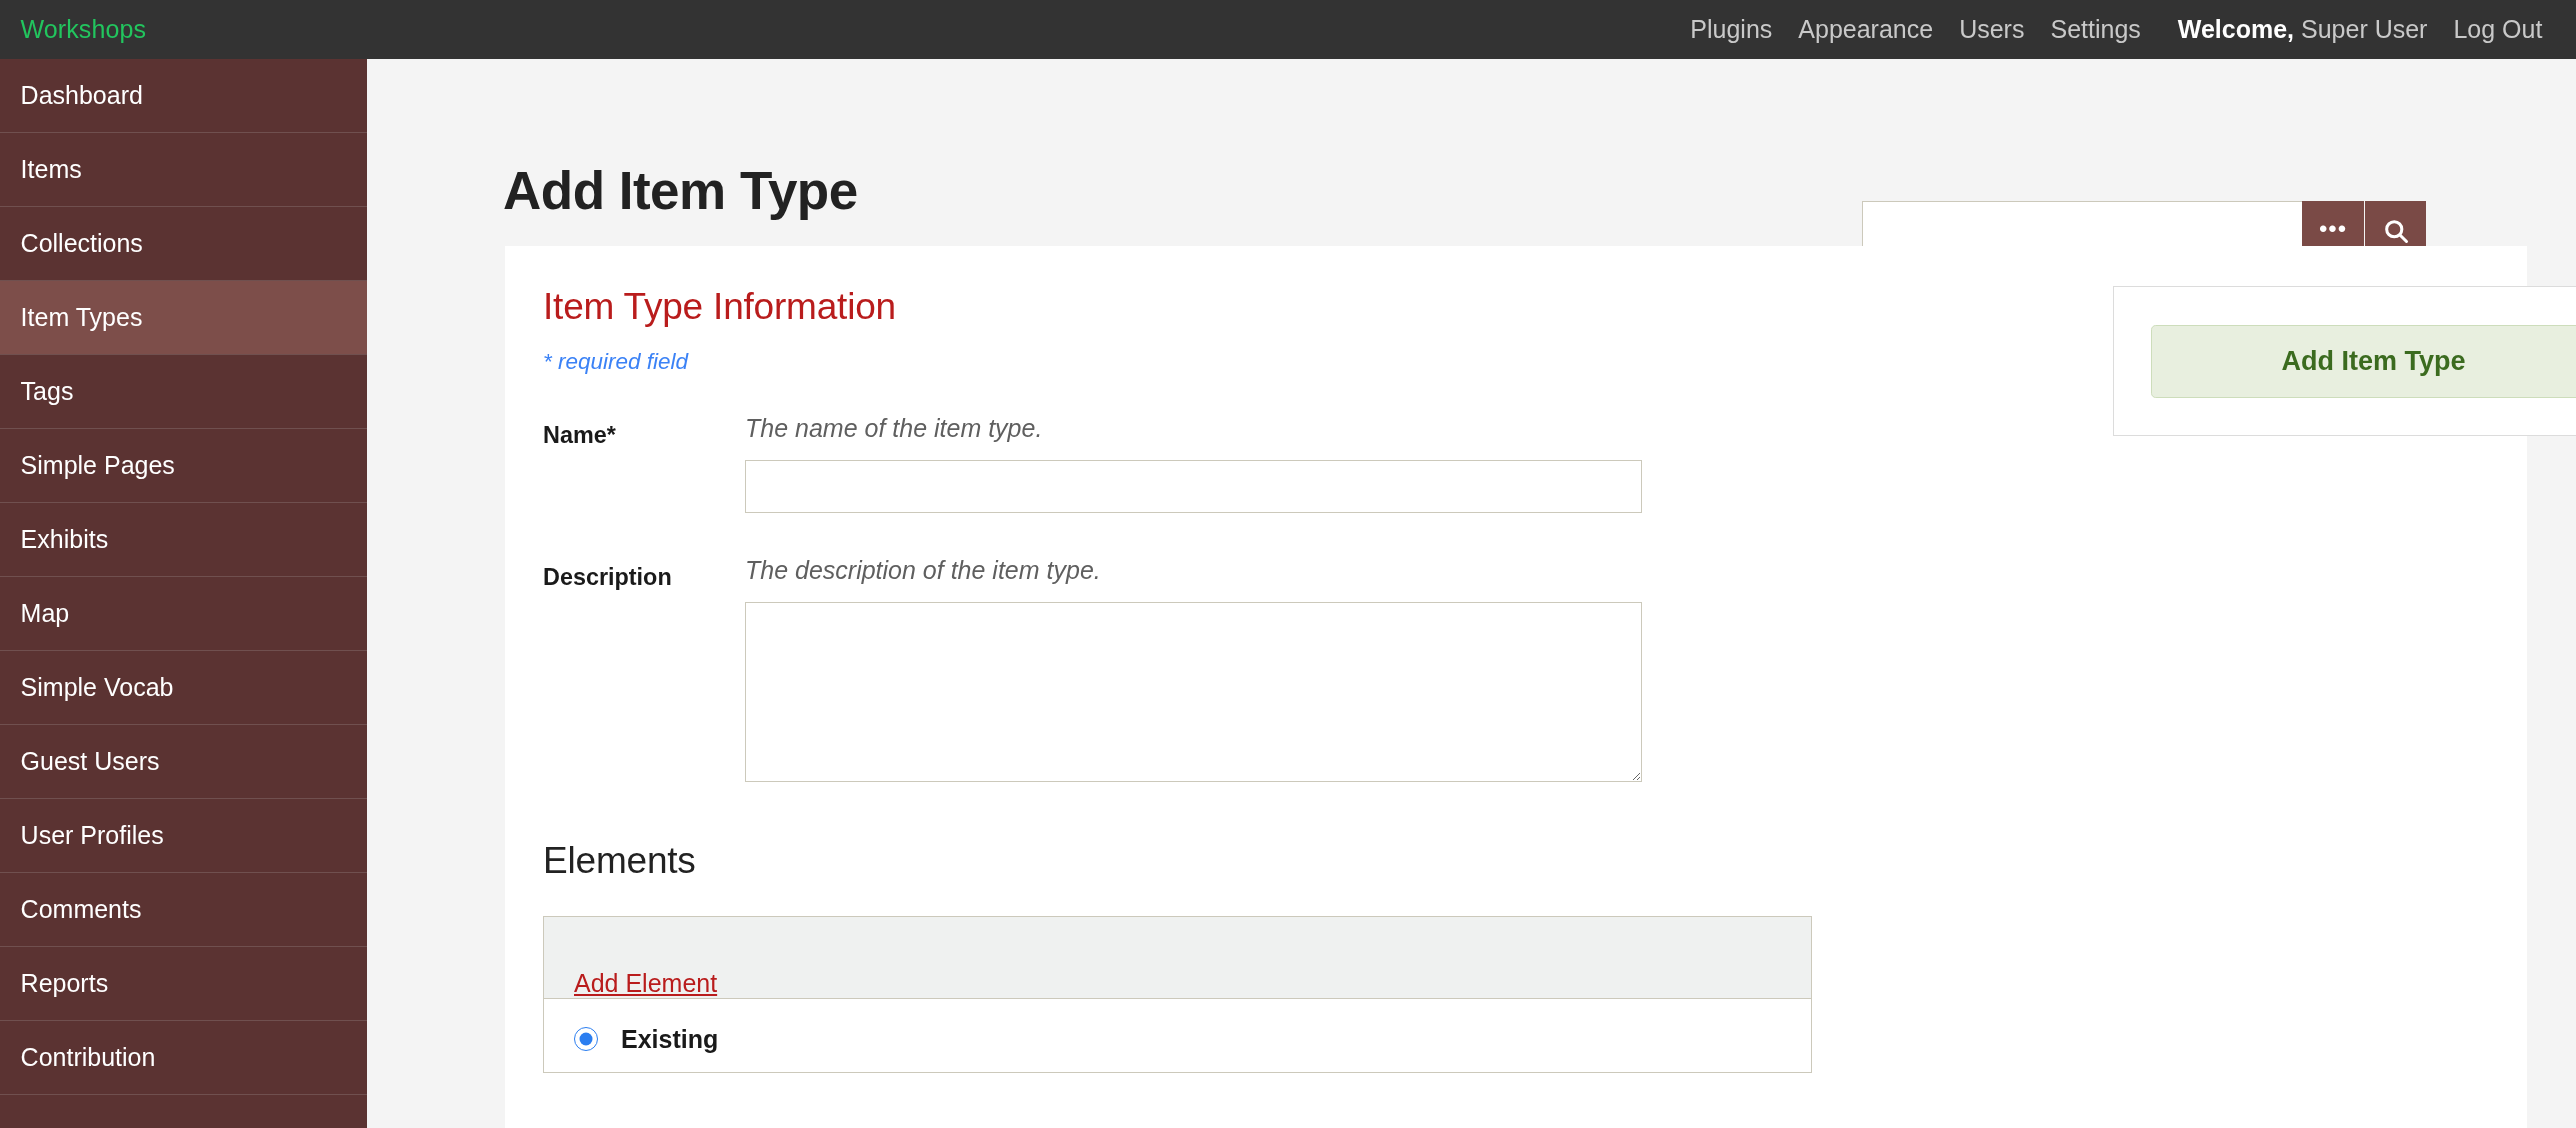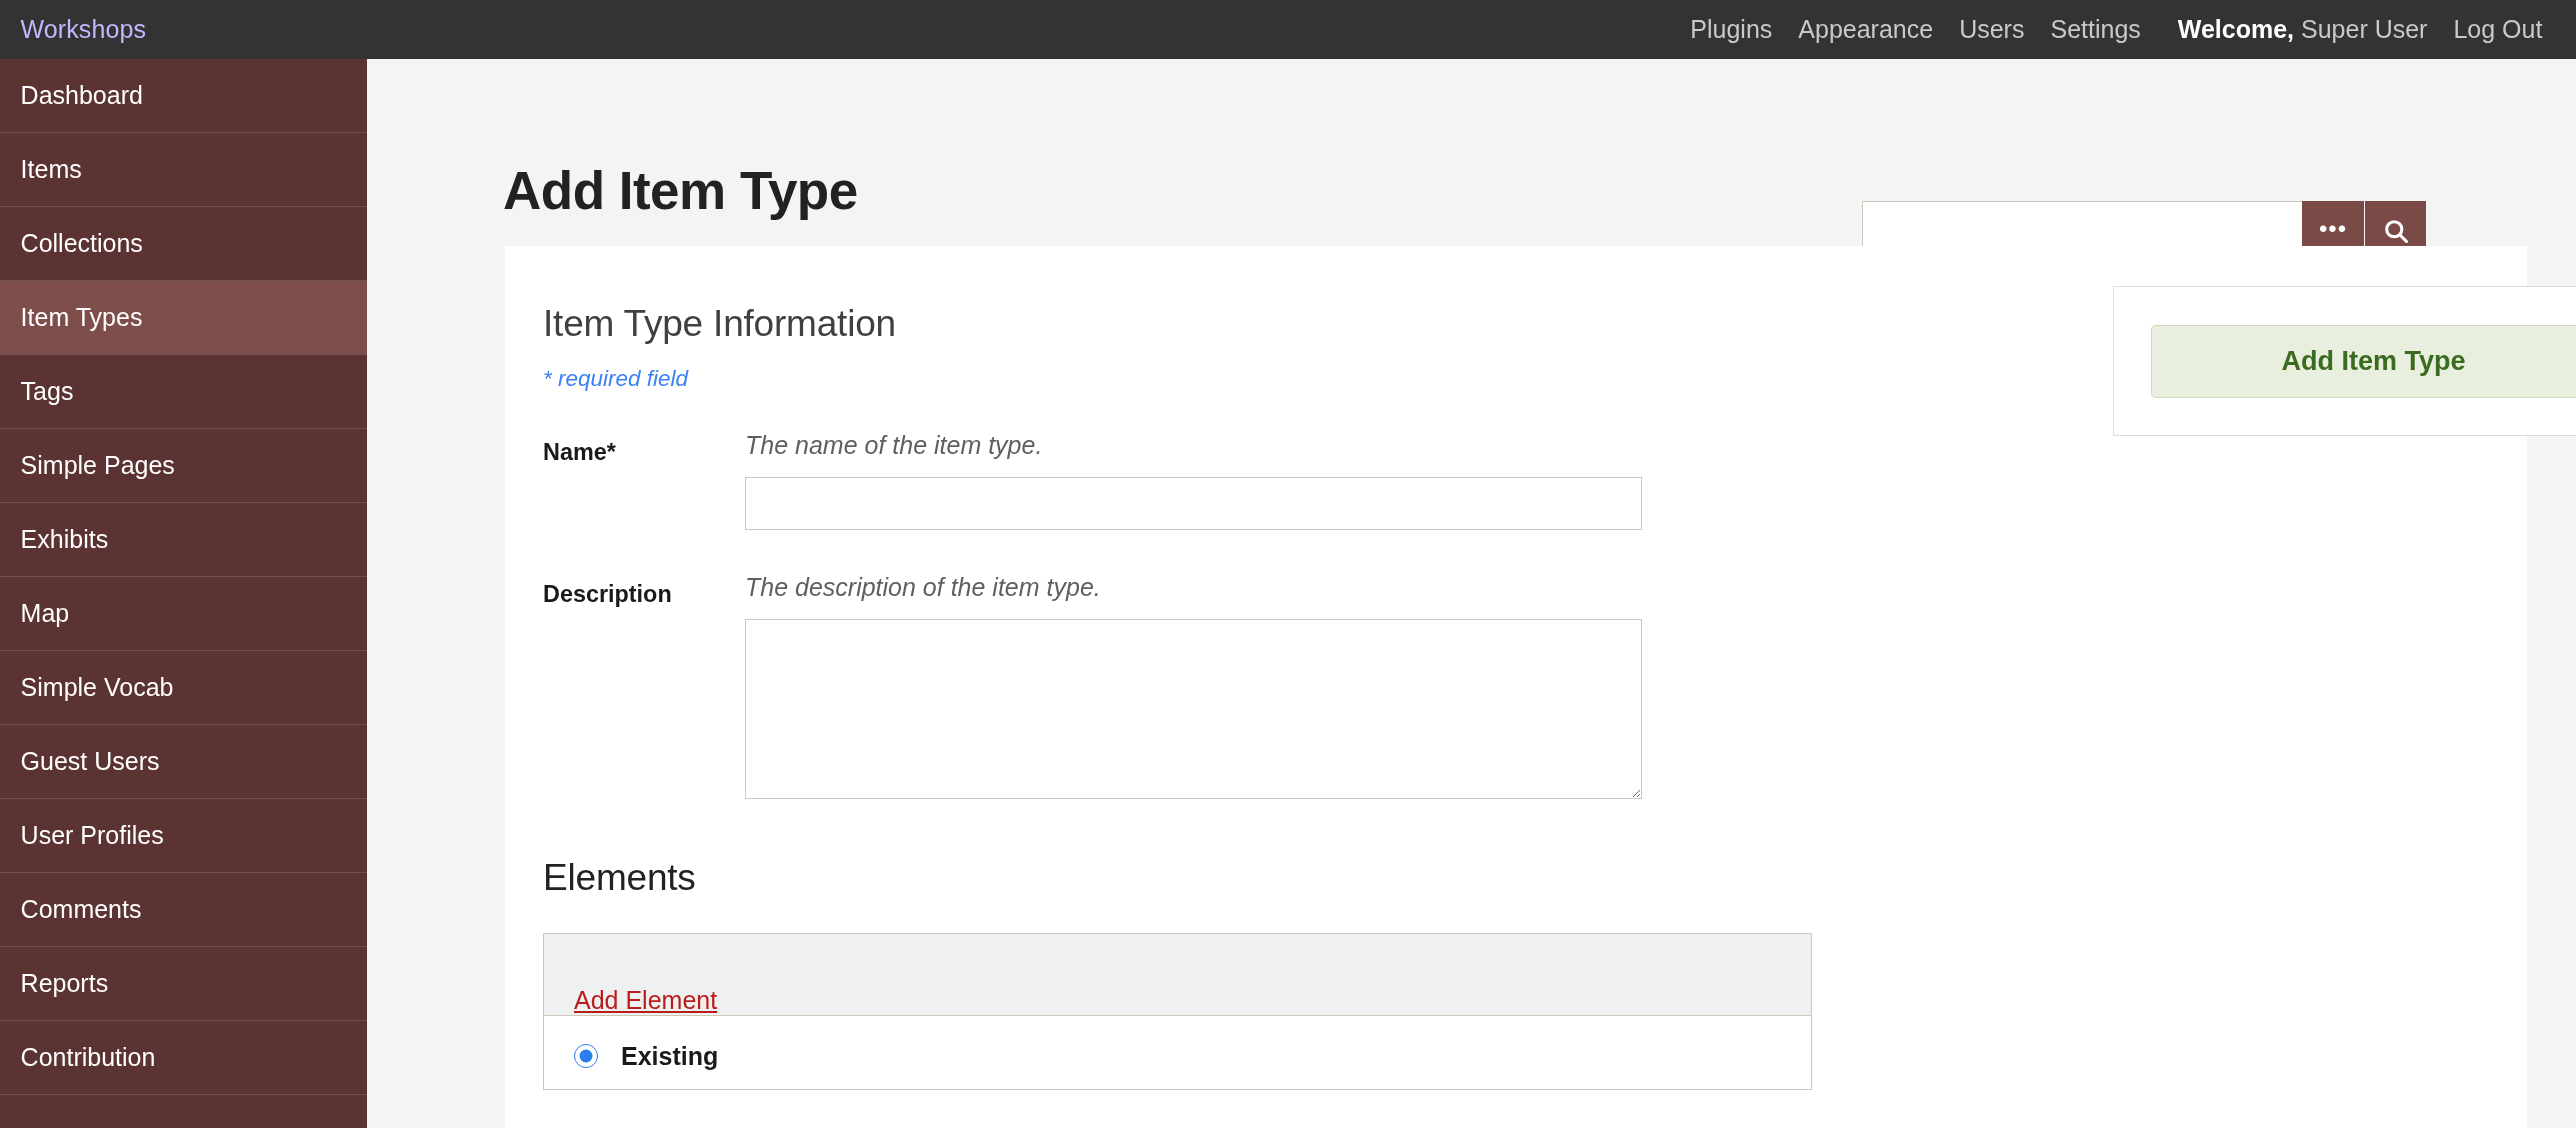--- a/index.html
+++ b/index.html
@@ -17,21 +17,21 @@
     position: absolute;
     top: 0; left: 0;
     width: 2576px;
     height: 59px;
     background: #333333;
     display: flex;
     align-items: center;
     justify-content: space-between;
   }
   .topbar-brand {
-    color: #c4b5fd;
+    color: #22c55e;
     font-size: 25px;
     padding-left: 20.6px;
     letter-spacing: 0.1px;
   }
   .topbar-nav {
     display: flex;
     align-items: center;
     padding-right: 20.6px;
     gap: 0px;
   }
@@ -138,24 +138,23 @@
   }
 
   .form-col {
     position: absolute;
     left: 38px; top: 40px;
     width: 1310px;
   }
 
   .section-title {
     font-size: 37px;
-    color: #404040;
+    color: #b91c1c;
     font-weight: normal;
     letter-spacing: -0.2px;
-    margin-top: 17px;
   }
   .required-note {
     margin-top: 20.6px;
     font-size: 22.5px;
     font-style: italic;
     color: #3b82f6;
   }
 
   .field-row {
     position: relative;

